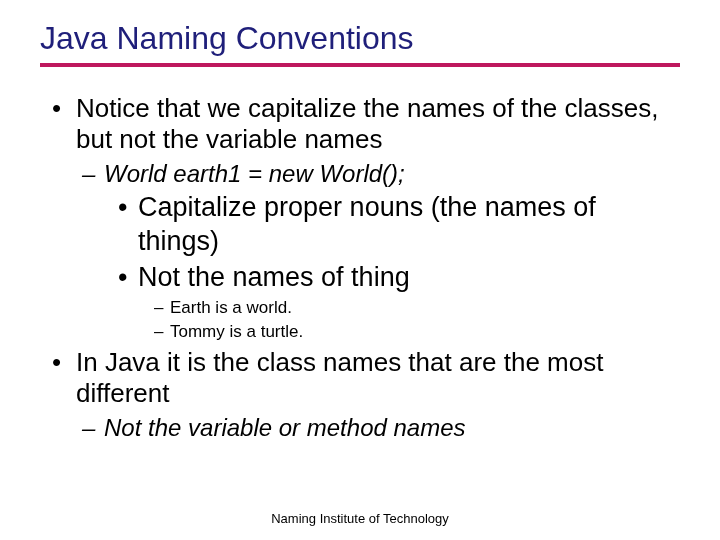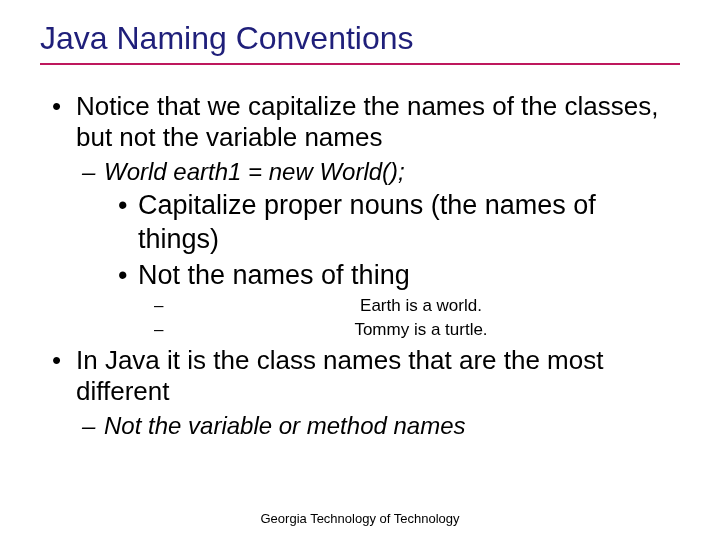--- a/index.html
+++ b/index.html
@@ -14,21 +14,21 @@
   .slide {
     box-sizing: border-box;
     width: 720px;
     height: 540px;
     padding: 20px 40px 10px 40px;
     position: relative;
   }
   .title {
     font-size: 32px;
     color: #1f1f7a;
-    border-bottom: 2px solid #be185d;
+    border-bottom: 4px solid #be185d;
     padding-bottom: 6px;
     margin: 0 0 18px 0;
     font-weight: normal;
     display: inline-block;
     width: 100%;
   }
   ul {
     margin: 8px;
     padding: 0;
   }
@@ -75,21 +75,20 @@
     position: absolute;
     left: 70px;
     top: 0;
   }
   .lvl4 {
     font-size: 17px;
     line-height: 1.3;
     margin: 2px 0 2px 0;
     padding-left: 122px;
     position: relative;
-    text-align: center;
   }
   .lvl4::before {
     content: "–";
     position: absolute;
     left: 106px;
     top: 0;
   }
   .footer {
     position: absolute;
     bottom: 14px;
@@ -111,14 +110,14 @@
     <li class="lvl1">Notice that we capitalize the names of the classes, but not the variable names</li>
     <li class="lvl2">World earth1 = new World();</li>
     <li class="lvl3">Capitalize proper nouns (the names of things)</li>
     <li class="lvl3">Not the names of thing</li>
     <li class="lvl4">Earth is a world.</li>
     <li class="lvl4">Tommy is a turtle.</li>
     <li class="lvl1">In Java it is the class names that are the most different</li>
     <li class="lvl2">Not the variable or method names</li>
   </ul>
 
-  <div class="footer">Georgia Technology of Technology</div>
+  <div class="footer">Naming Institute of Technology</div>
 </div>
 
 </body></html>

